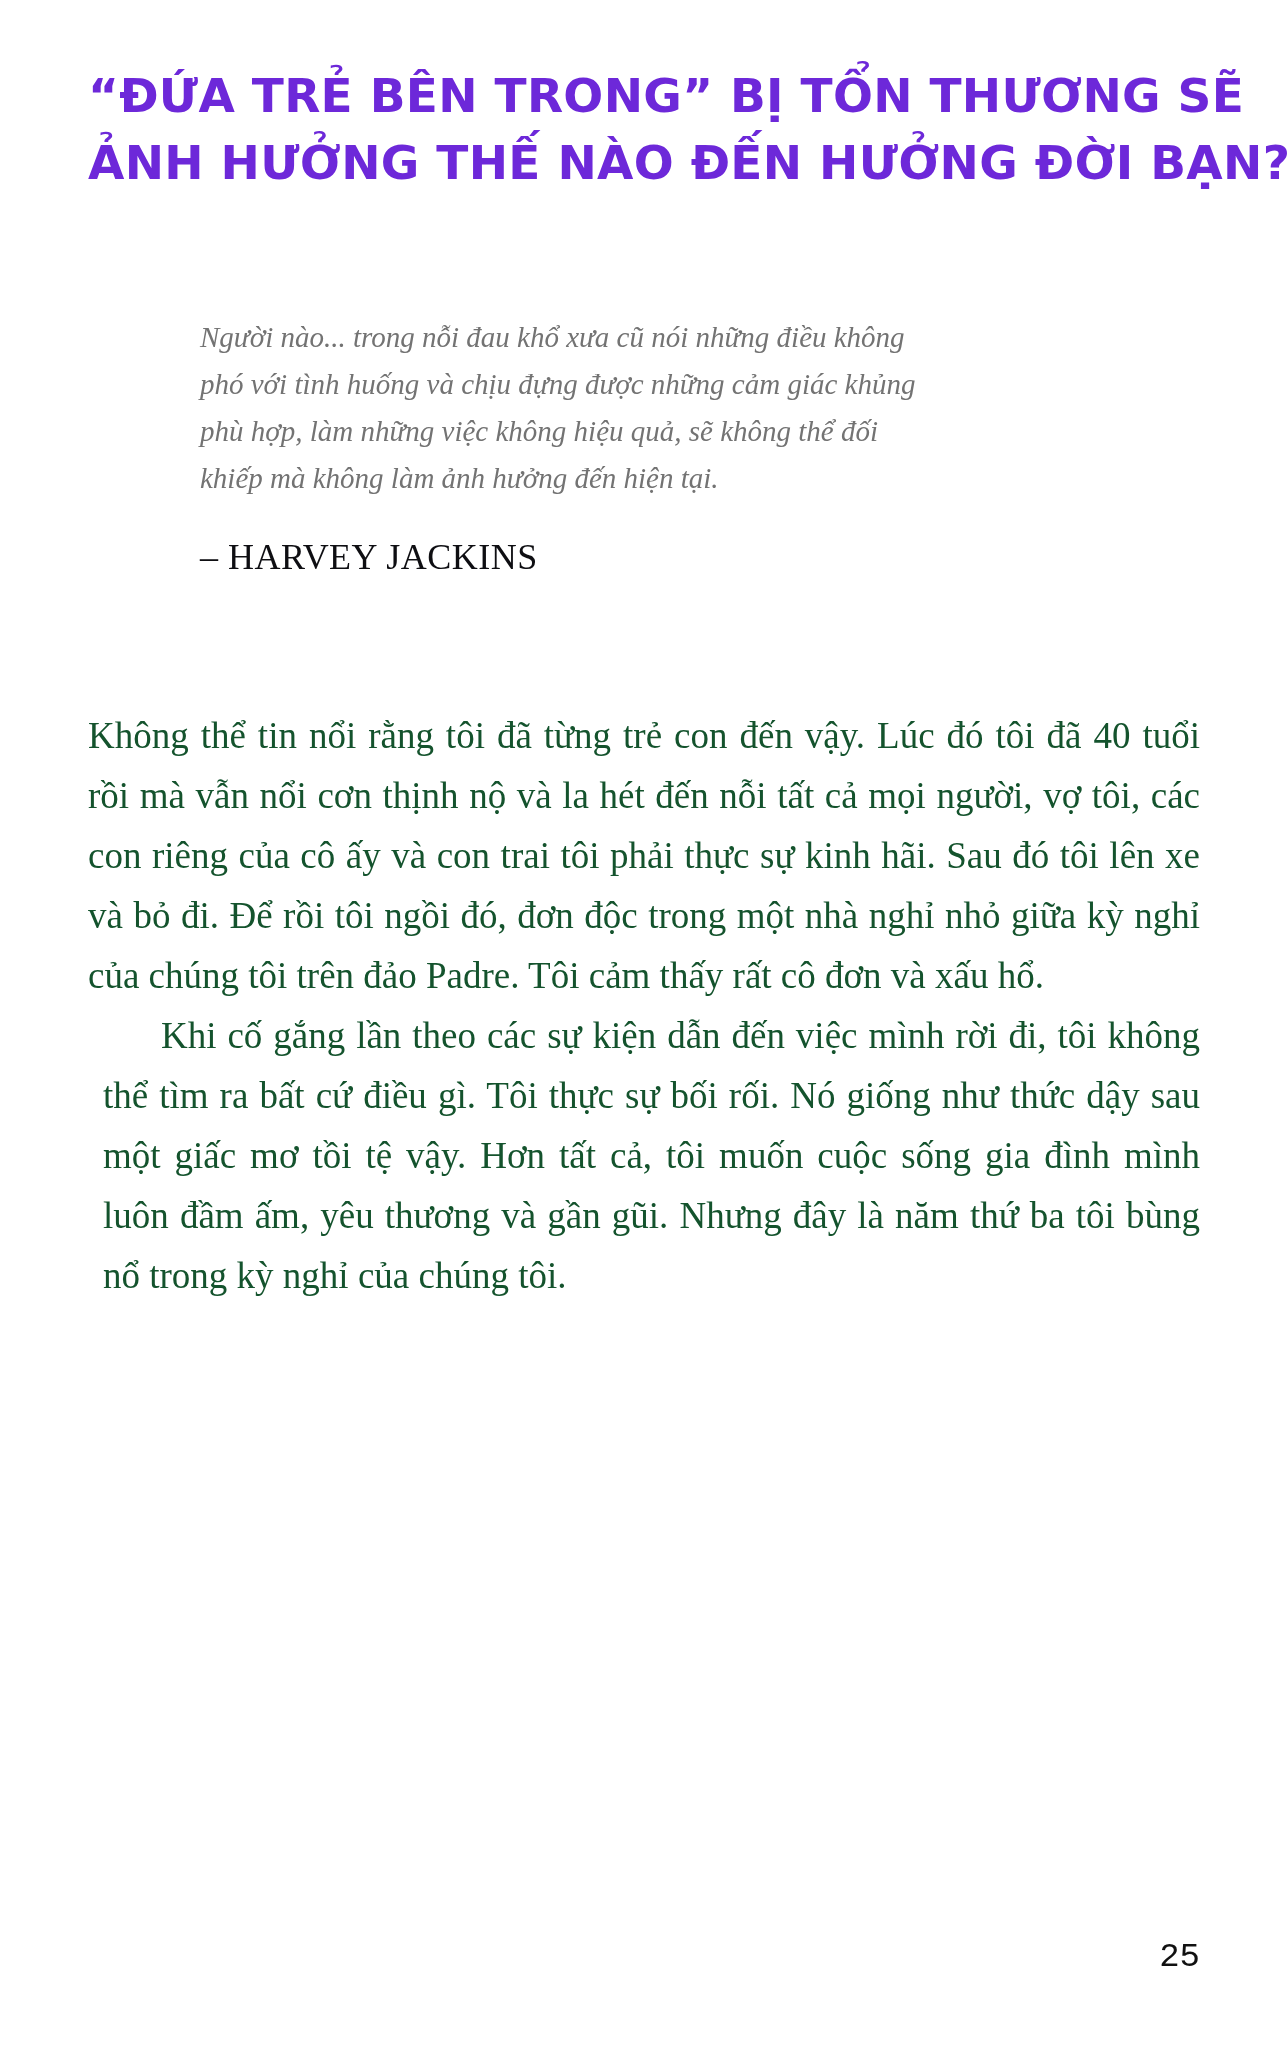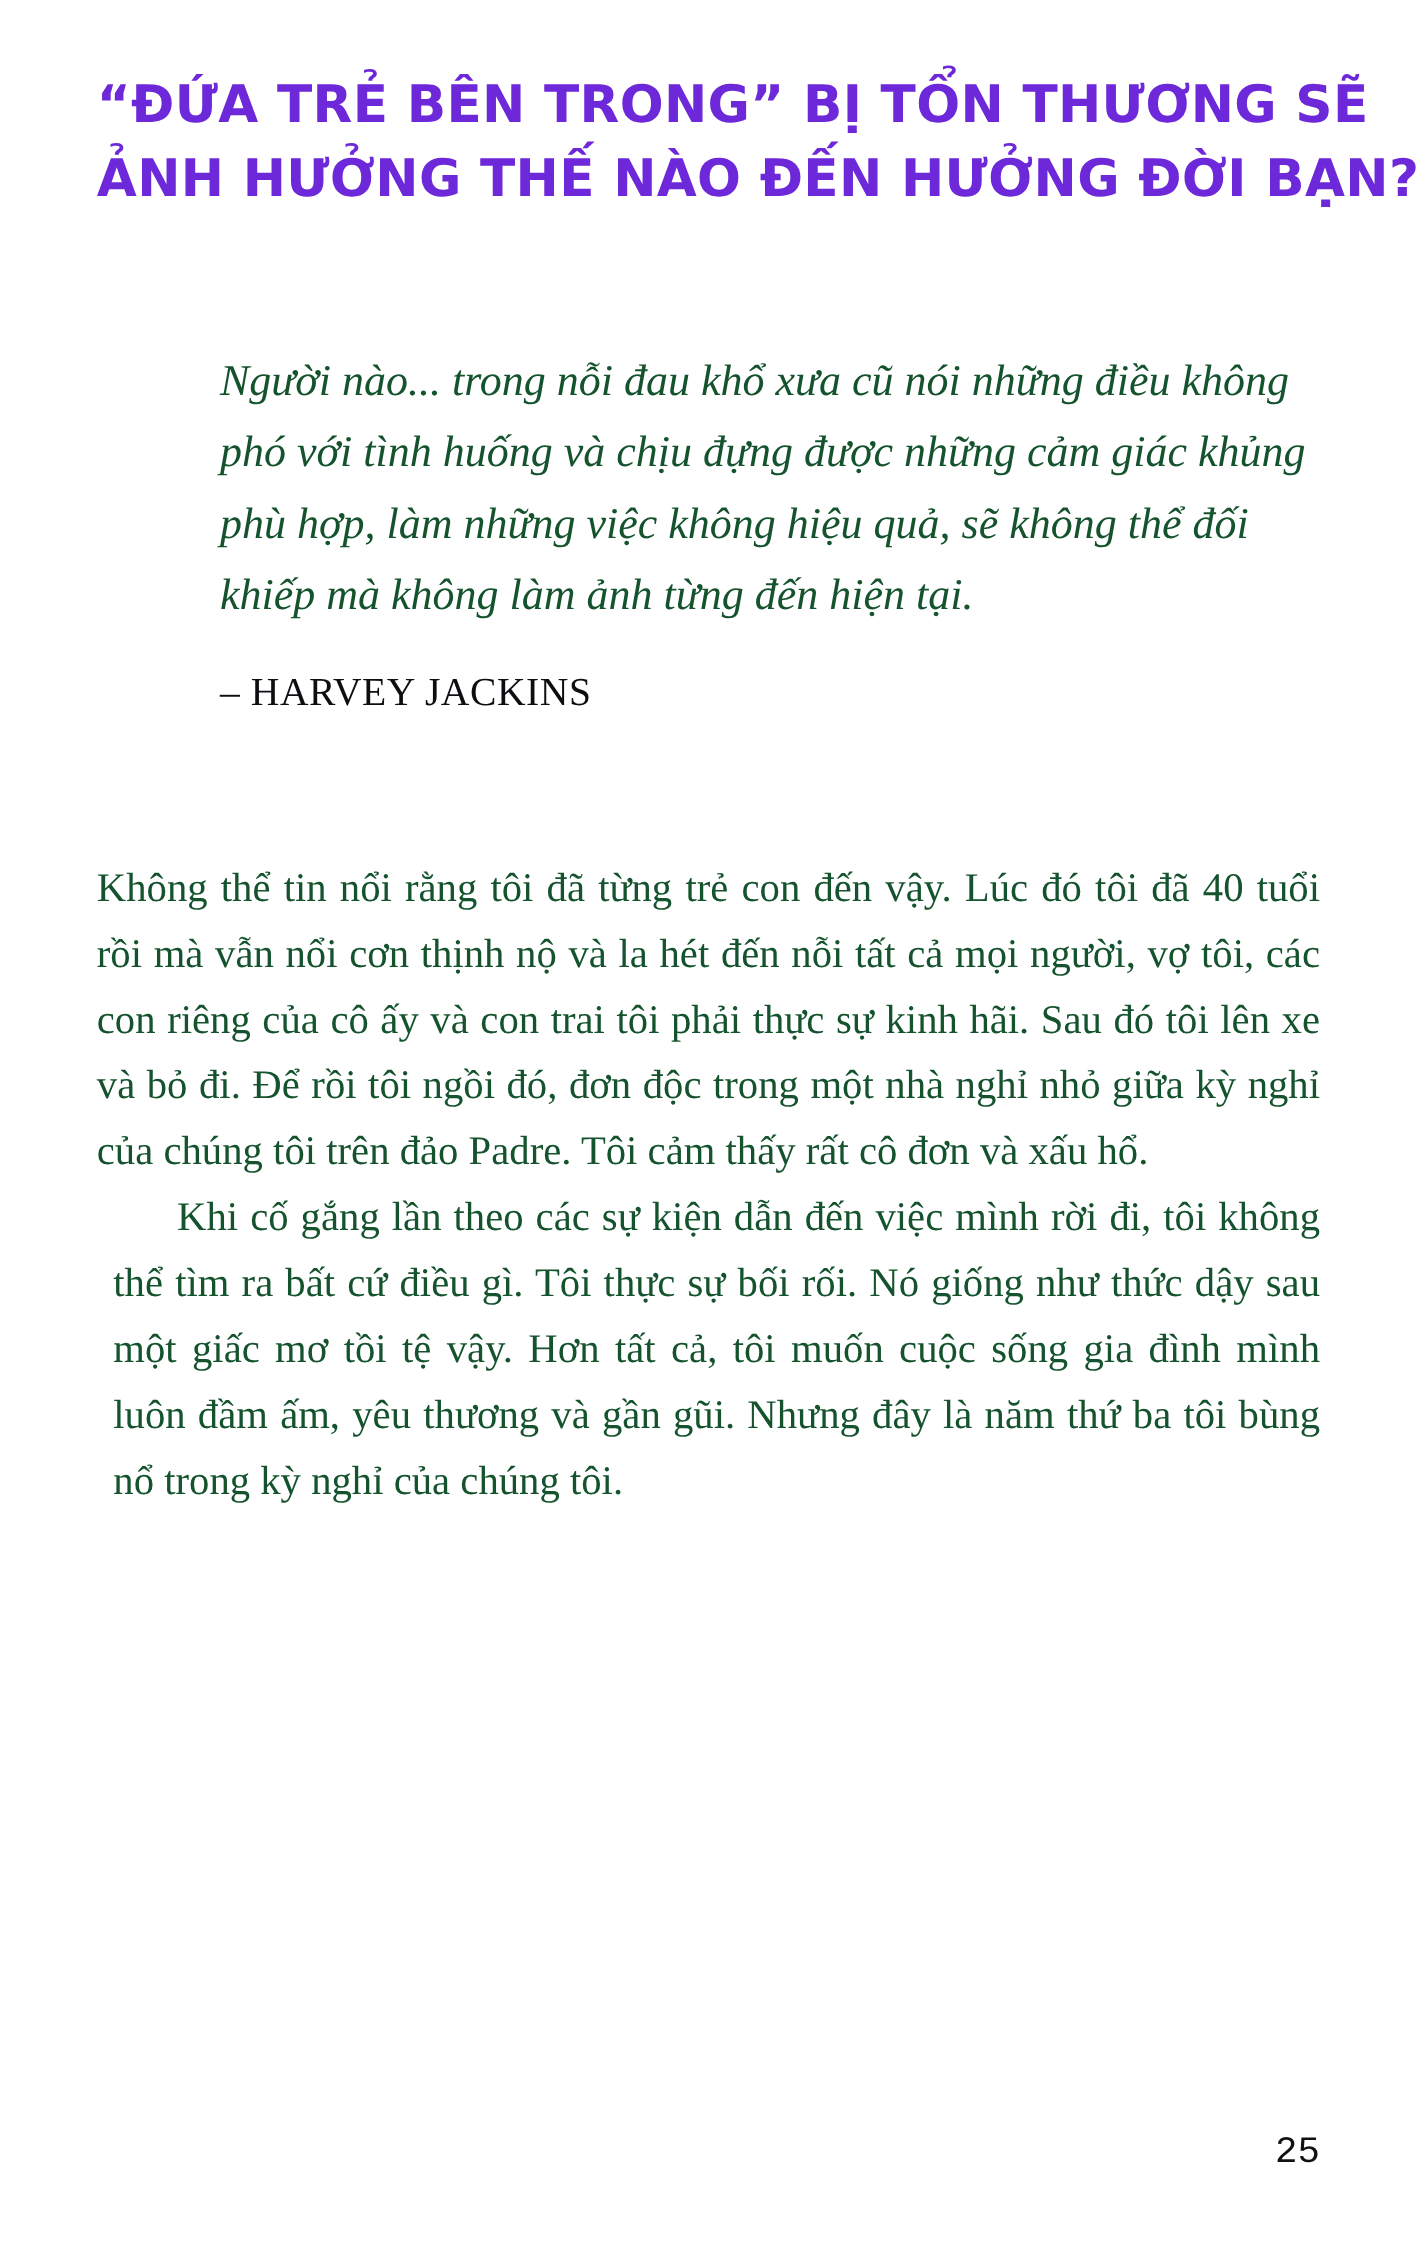--- a/index.html
+++ b/index.html
@@ -64,23 +64,23 @@
   
   .epigraph {
     margin-top: 118px;
     padding-left: 72px;
     padding-right: 52px;
   }
   .epigraph .q-line {
     display: block;
     font-family: "Liberation Serif", "DejaVu Serif", serif;
     font-style: italic;
-    font-size: 40px;
+    font-size: 29px;
     line-height: 1.62;
-    color: #14532d;
+    color: #737373;
     white-space: nowrap;
   }
   .attribution {
     margin-top: 34px;
     padding-right: 18px;
     text-align: left;
     font-family: "Liberation Serif", "DejaVu Serif", serif;
     font-size: 36px;
     letter-spacing: 0.5px;
     color: #0e0e12;
@@ -124,21 +124,21 @@
 
     <h1 class="chapter-title">
       <span class="t-line">“ĐỨA TRẺ BÊN TRONG” BỊ TỔN THƯƠNG SẼ</span>
       <span class="t-line">ẢNH HƯỞNG THẾ NÀO ĐẾN HƯỞNG ĐỜI BẠN?</span>
     </h1>
 
     <blockquote class="epigraph">
       <span class="q-line">Người nào... trong nỗi đau khổ xưa cũ nói những điều không</span>
       <span class="q-line">phó với tình huống và chịu đựng được những cảm giác khủng</span>
       <span class="q-line">phù hợp, làm những việc không hiệu quả, sẽ không thể đối</span>
-      <span class="q-line">khiếp mà không làm ảnh từng đến hiện tại.</span>
+      <span class="q-line">khiếp mà không làm ảnh hưởng đến hiện tại.</span>
       <div class="attribution">– HARVEY JACKINS</div>
     </blockquote>
 
     <div class="body-copy">
       <p>Không thể tin nổi rằng tôi đã từng trẻ con đến vậy. Lúc đó tôi đã 40 tuổi rồi mà vẫn nổi cơn thịnh nộ và la hét đến nỗi tất cả mọi người, vợ tôi, các con riêng của cô ấy và con trai tôi phải thực sự kinh hãi. Sau đó tôi lên xe và bỏ đi. Để rồi tôi ngồi đó, đơn độc trong một nhà nghỉ nhỏ giữa kỳ nghỉ của chúng tôi trên đảo Padre. Tôi cảm thấy rất cô đơn và xấu hổ.</p>
       <p>Khi cố gắng lần theo các sự kiện dẫn đến việc mình rời đi, tôi không thể tìm ra bất cứ điều gì. Tôi thực sự bối rối. Nó giống như thức dậy sau một giấc mơ tồi tệ vậy. Hơn tất cả, tôi muốn cuộc sống gia đình mình luôn đầm ấm, yêu thương và gần gũi. Nhưng đây là năm thứ ba tôi bùng nổ trong kỳ nghỉ của chúng tôi.</p>
     </div>
 
   </div>
 

